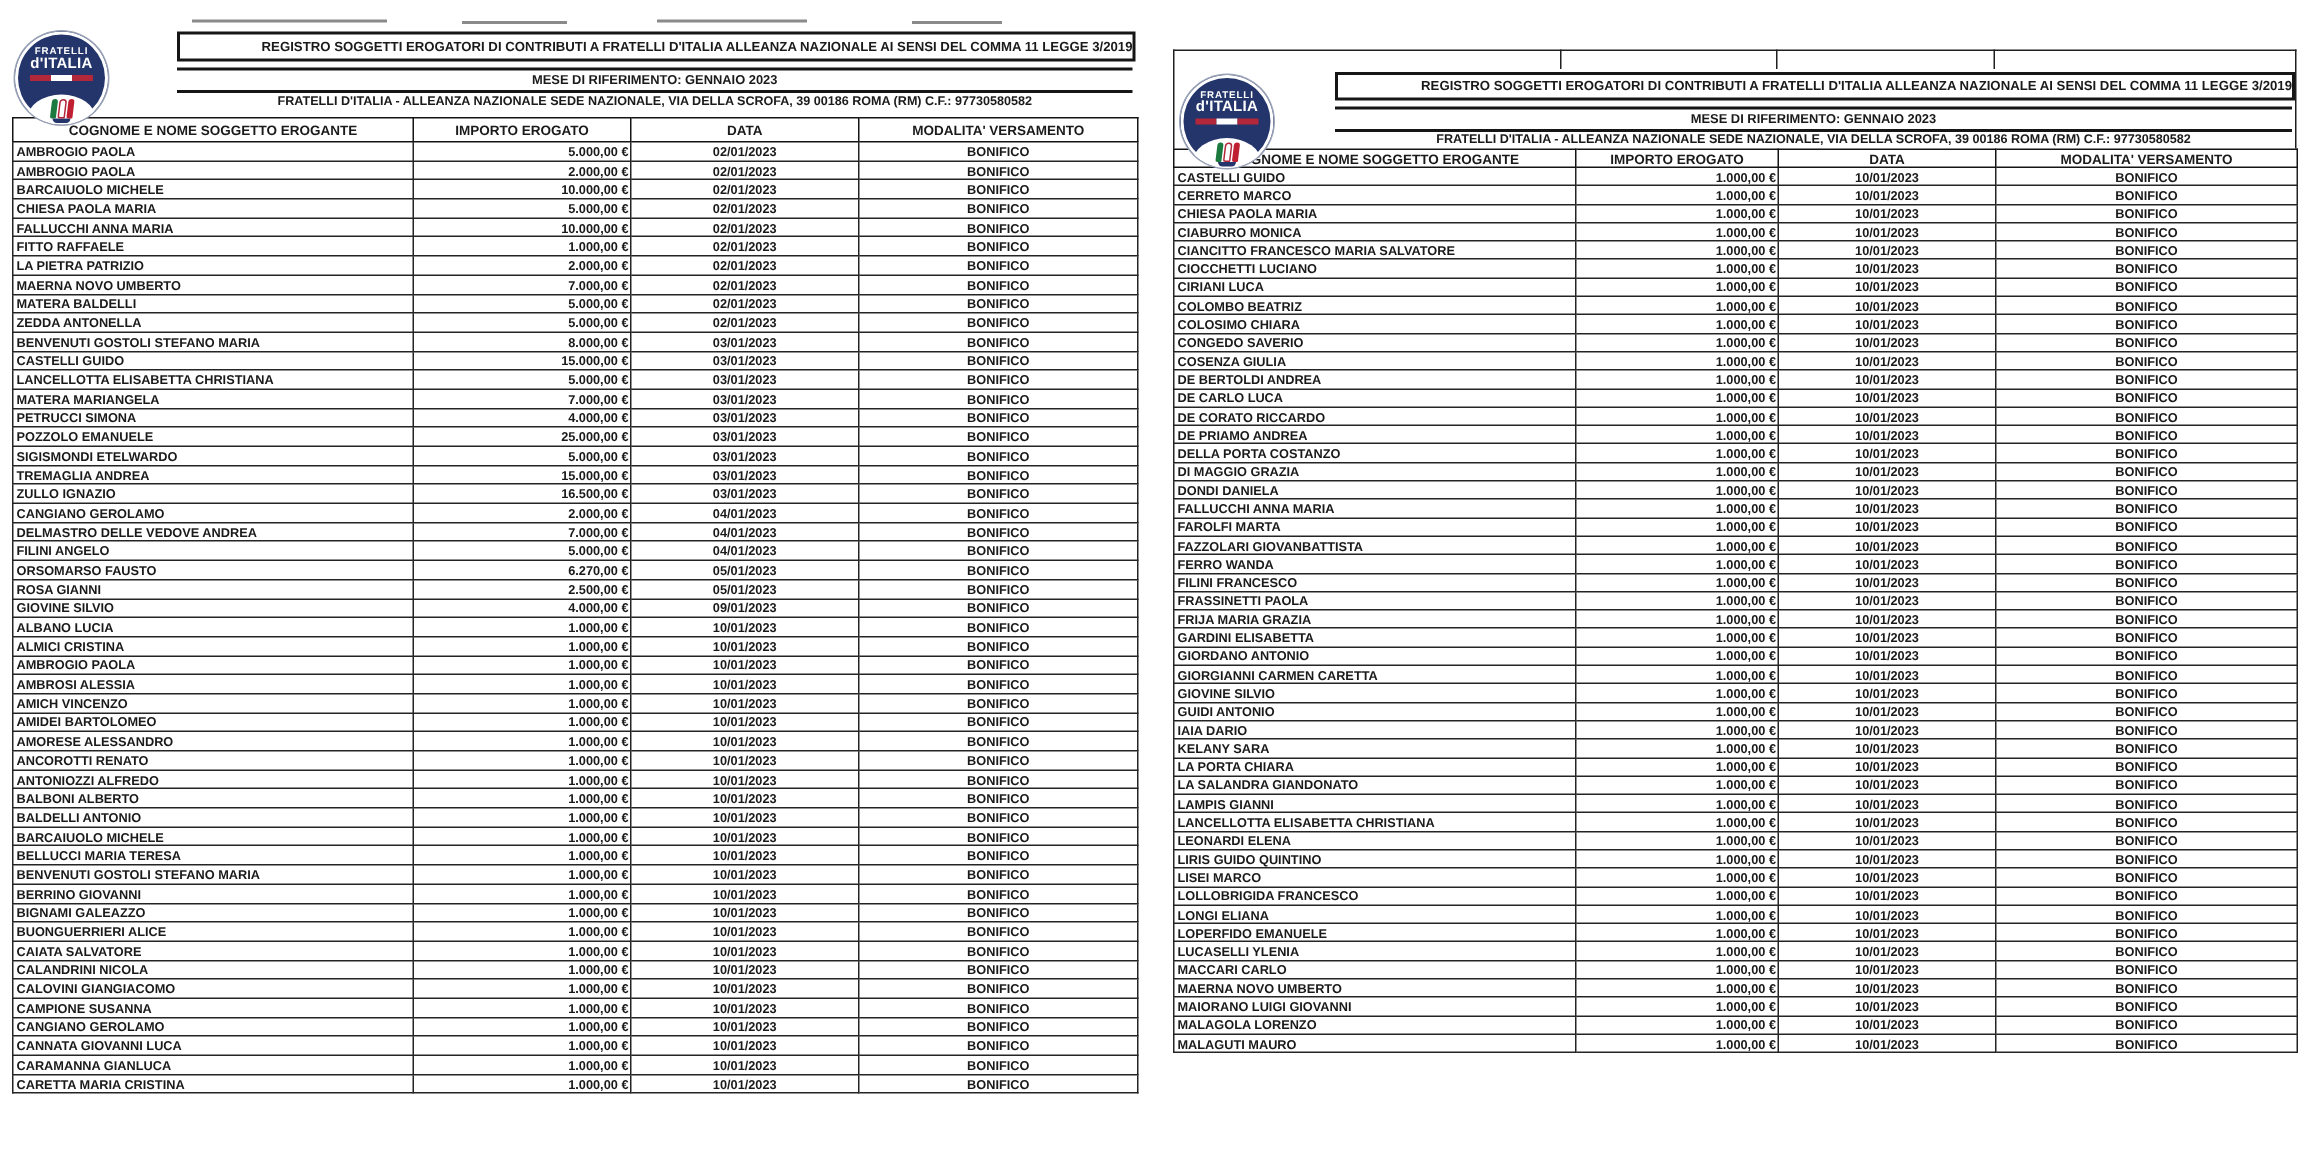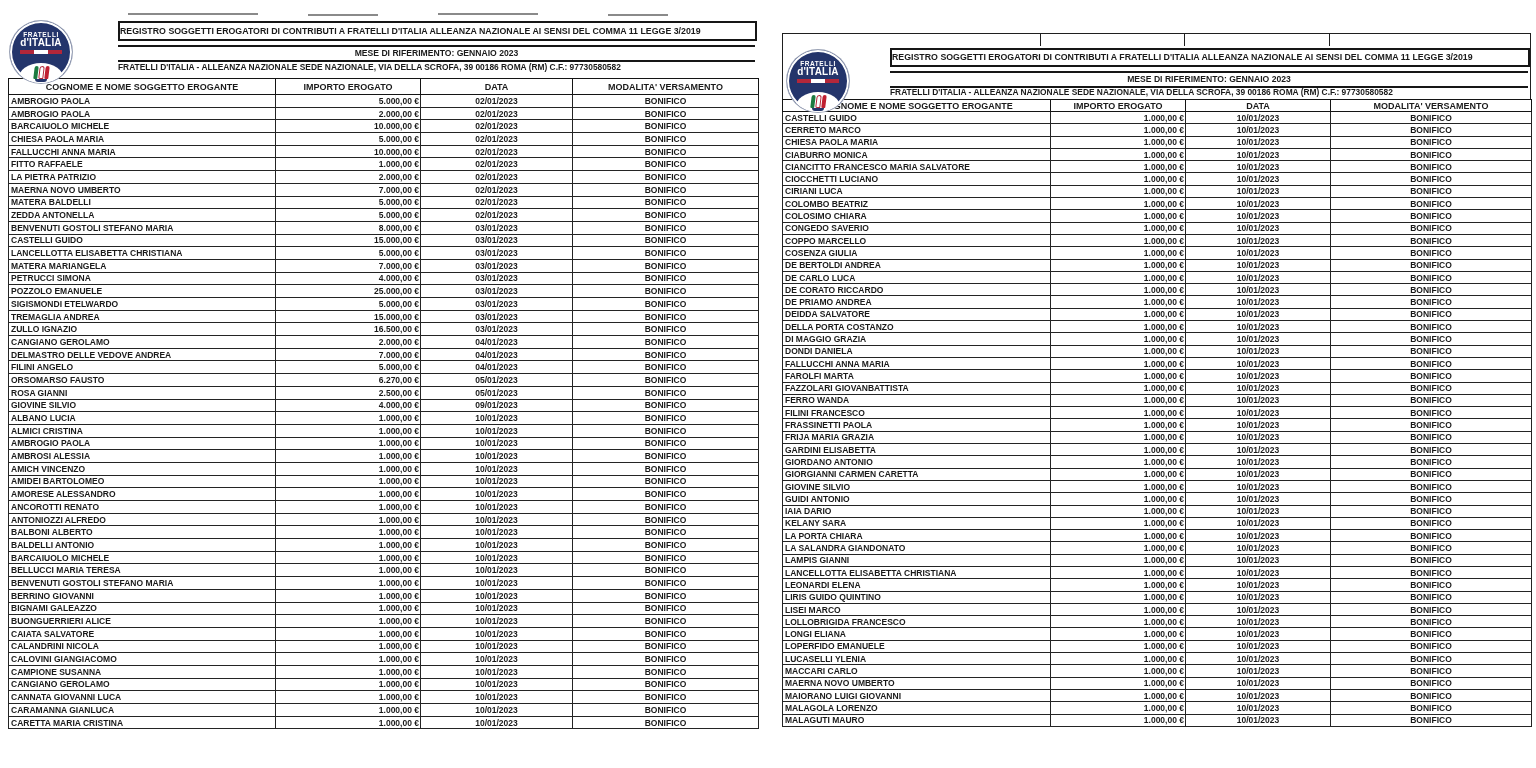--- a/index.html
+++ b/index.html
@@ -36,33 +36,33 @@
   .flame{display:flex;gap:1px;justify-content:center;margin-top:3px;height:13px;}
   .flame i{display:block;width:4px;transform:skewX(-7deg);border-radius:3px 3px 1px 2px;}
   .f-g{background:#1c7a40;}
   .f-w{background:#ffffff;border:1px solid #b3273a;width:3px !important;}
   .f-r{background:#c01f31;}
   .flame-base{width:12px;height:3px;background:#24356b;margin:0 auto;border-radius:0 0 4px 4px;}
 
   
   .title-box{
     position:absolute;border:2px solid #161616;
-    text-align:left;font-weight:700;font-size:8.8px;
+    text-align:right;font-weight:700;font-size:8.8px;
     overflow:hidden;white-space:nowrap;background:#fff;z-index:3;
   }
   #pageL .title-box{left:110px;top:21px;width:635px;height:16px;line-height:16px;}
   #pageR .title-box{left:108px;top:48px;width:636px;height:15px;line-height:15px;}
   .mese-box{
     position:absolute;border-top:2px solid #161616;border-bottom:2px solid #161616;
     text-align:center;font-weight:700;font-size:8.6px;background:#fff;z-index:3;
   }
   #pageL .mese-box{left:110px;top:45px;width:637px;height:13px;line-height:13px;}
   #pageR .mese-box{left:108px;top:71px;width:638px;height:13px;line-height:13px;}
   .sede-box{
-    position:absolute;font-weight:700;font-size:8.4px;
+    position:absolute;text-align:center;font-weight:700;font-size:8.4px;
     white-space:nowrap;z-index:3;
   }
   #pageL .sede-box{left:110px;top:60px;width:637px;height:15px;line-height:15px;}
   #pageR .sede-box{left:108px;top:86px;width:638px;height:12px;line-height:12px;}
 
   
   .ghost-frame{
     position:absolute;left:0;top:33px;width:747px;height:66px;
     border-top:1.5px solid #1f1f1f;border-left:1.5px solid #1f1f1f;border-right:1.5px solid #1f1f1f;
   }
@@ -538,26 +538,20 @@
           <td class="c-date">10/01/2023</td>
           <td class="c-mode">BONIFICO</td>
         </tr>
         <tr>
           <td class="c-name">CONGEDO SAVERIO</td>
           <td class="c-amt">1.000,00 €</td>
           <td class="c-date">10/01/2023</td>
           <td class="c-mode">BONIFICO</td>
         </tr>
         <tr>
-          <td class="c-name">COPPO MARCELLO</td>
-          <td class="c-amt">1.000,00 €</td>
-          <td class="c-date">10/01/2023</td>
-          <td class="c-mode">BONIFICO</td>
-        </tr>
-        <tr>
           <td class="c-name">COSENZA GIULIA</td>
           <td class="c-amt">1.000,00 €</td>
           <td class="c-date">10/01/2023</td>
           <td class="c-mode">BONIFICO</td>
         </tr>
         <tr>
           <td class="c-name">DE BERTOLDI ANDREA</td>
           <td class="c-amt">1.000,00 €</td>
           <td class="c-date">10/01/2023</td>
           <td class="c-mode">BONIFICO</td>
@@ -569,26 +563,20 @@
           <td class="c-mode">BONIFICO</td>
         </tr>
         <tr>
           <td class="c-name">DE CORATO RICCARDO</td>
           <td class="c-amt">1.000,00 €</td>
           <td class="c-date">10/01/2023</td>
           <td class="c-mode">BONIFICO</td>
         </tr>
         <tr>
           <td class="c-name">DE PRIAMO ANDREA</td>
-          <td class="c-amt">1.000,00 €</td>
-          <td class="c-date">10/01/2023</td>
-          <td class="c-mode">BONIFICO</td>
-        </tr>
-        <tr>
-          <td class="c-name">DEIDDA SALVATORE</td>
           <td class="c-amt">1.000,00 €</td>
           <td class="c-date">10/01/2023</td>
           <td class="c-mode">BONIFICO</td>
         </tr>
         <tr>
           <td class="c-name">DELLA PORTA COSTANZO</td>
           <td class="c-amt">1.000,00 €</td>
           <td class="c-date">10/01/2023</td>
           <td class="c-mode">BONIFICO</td>
         </tr>

